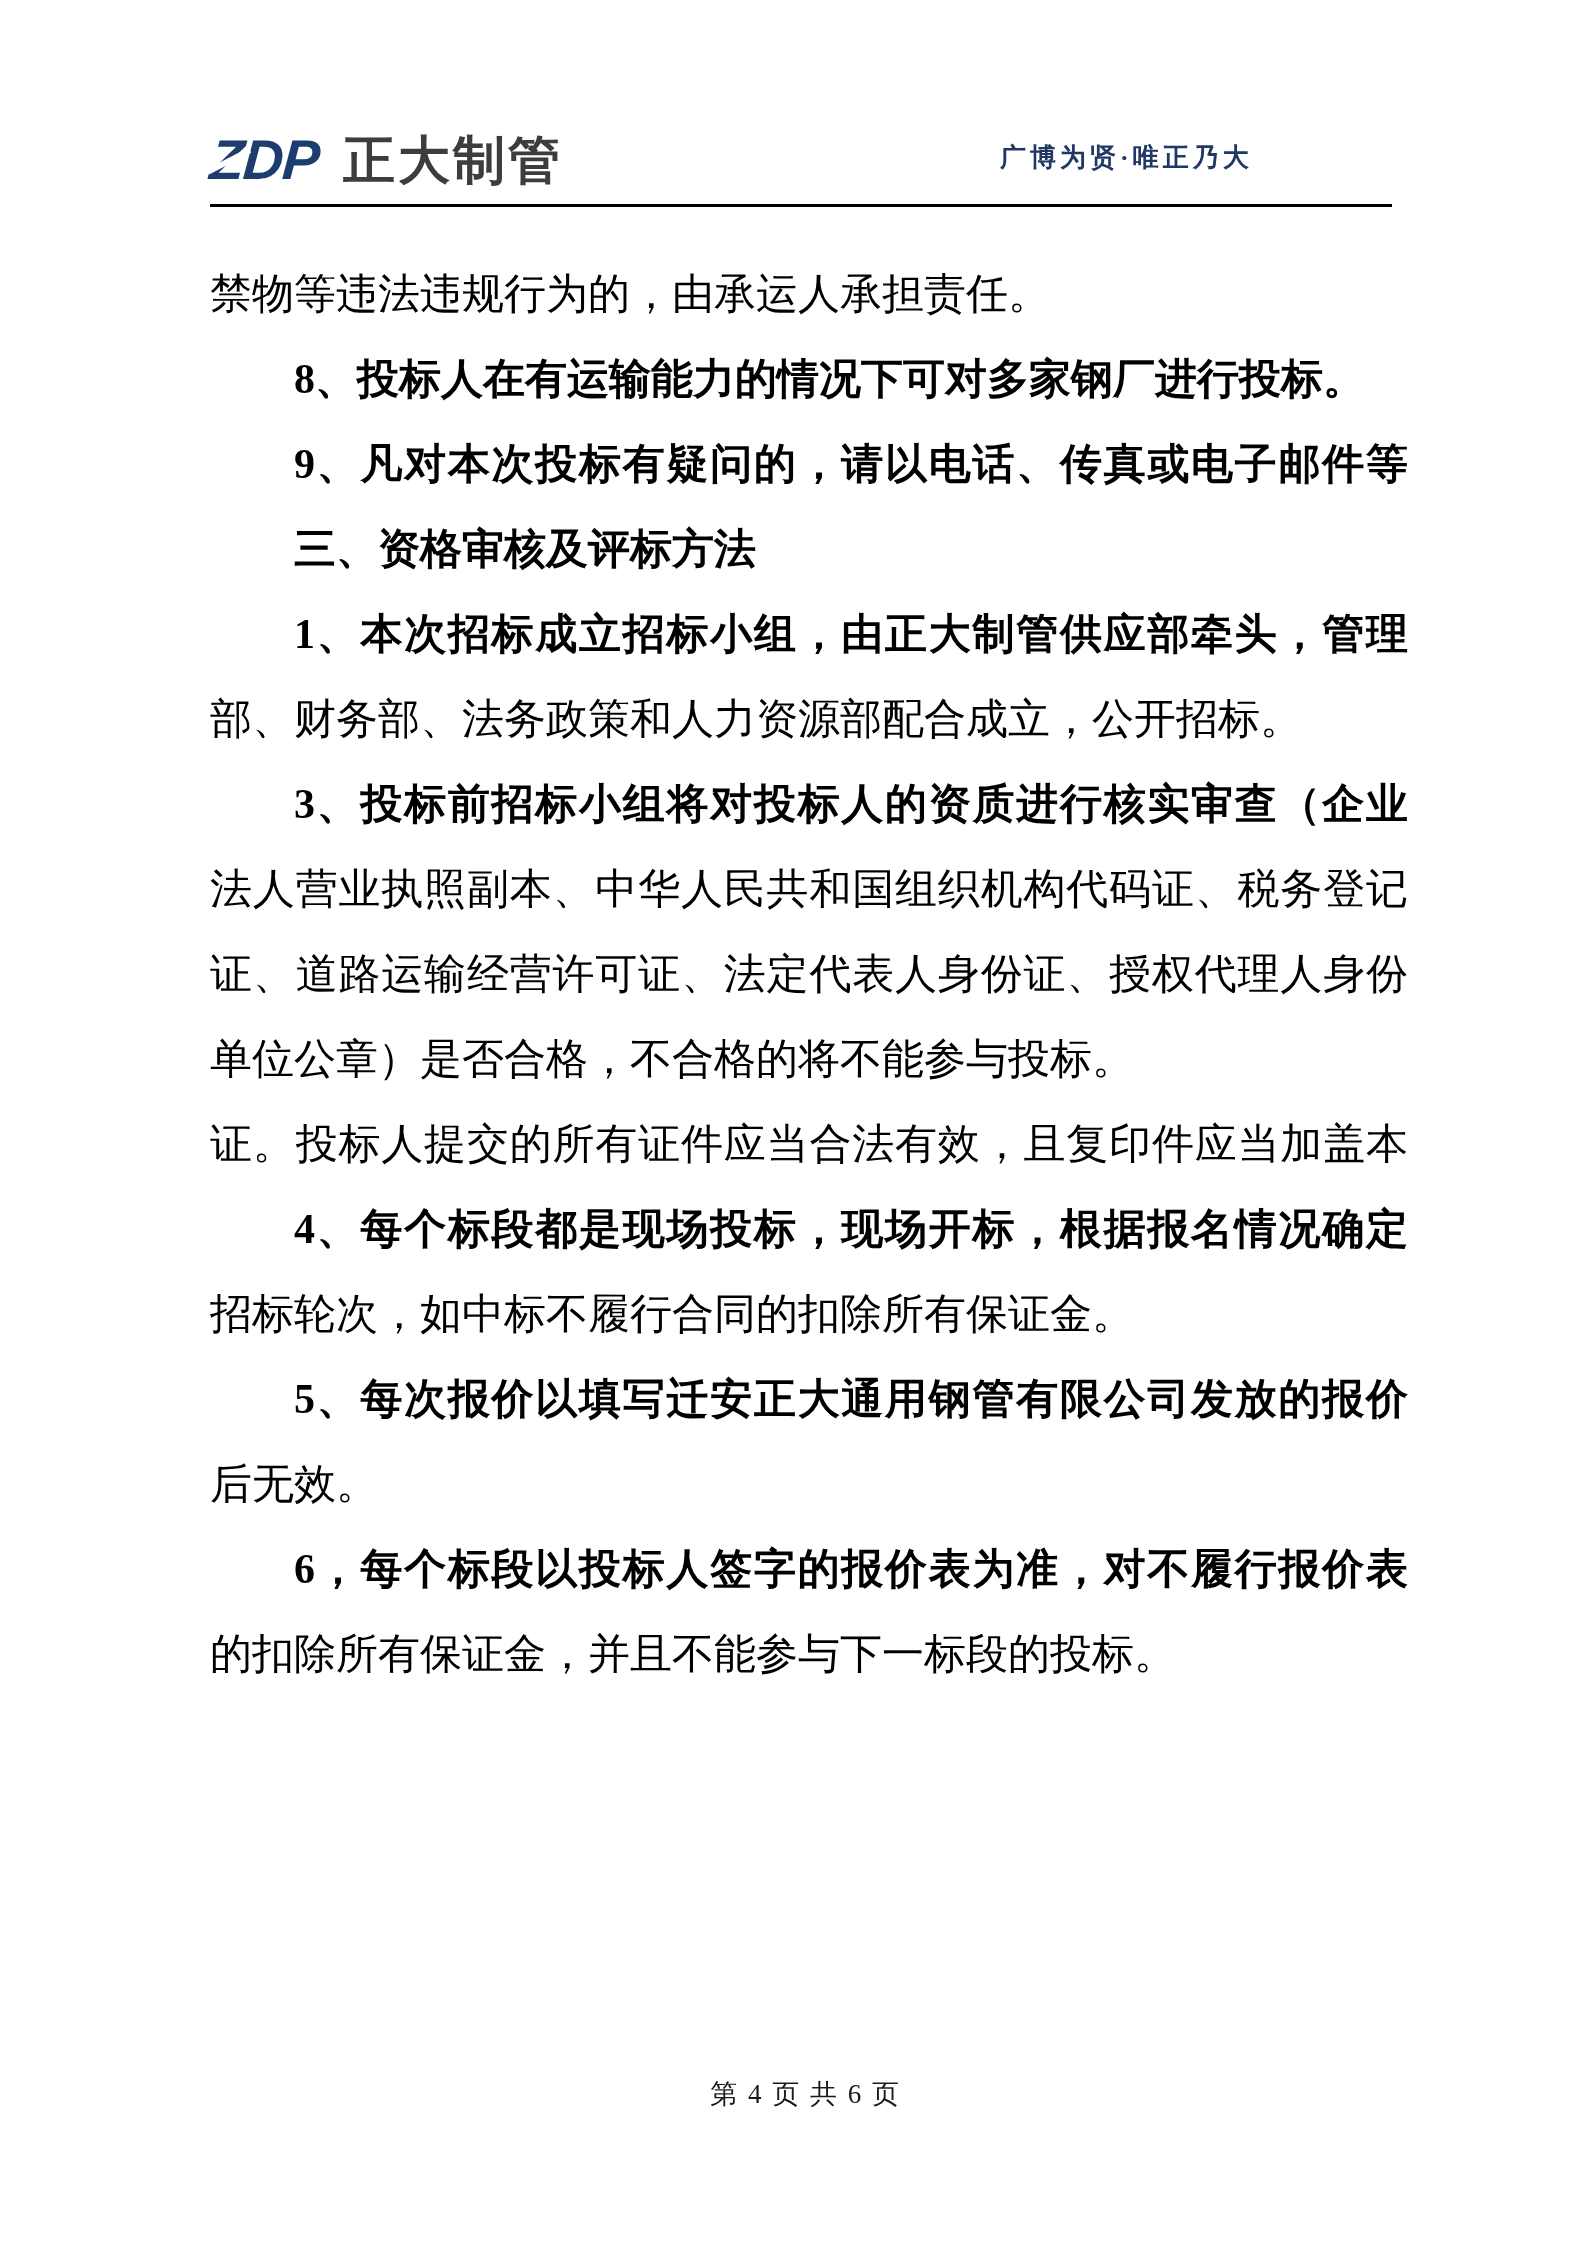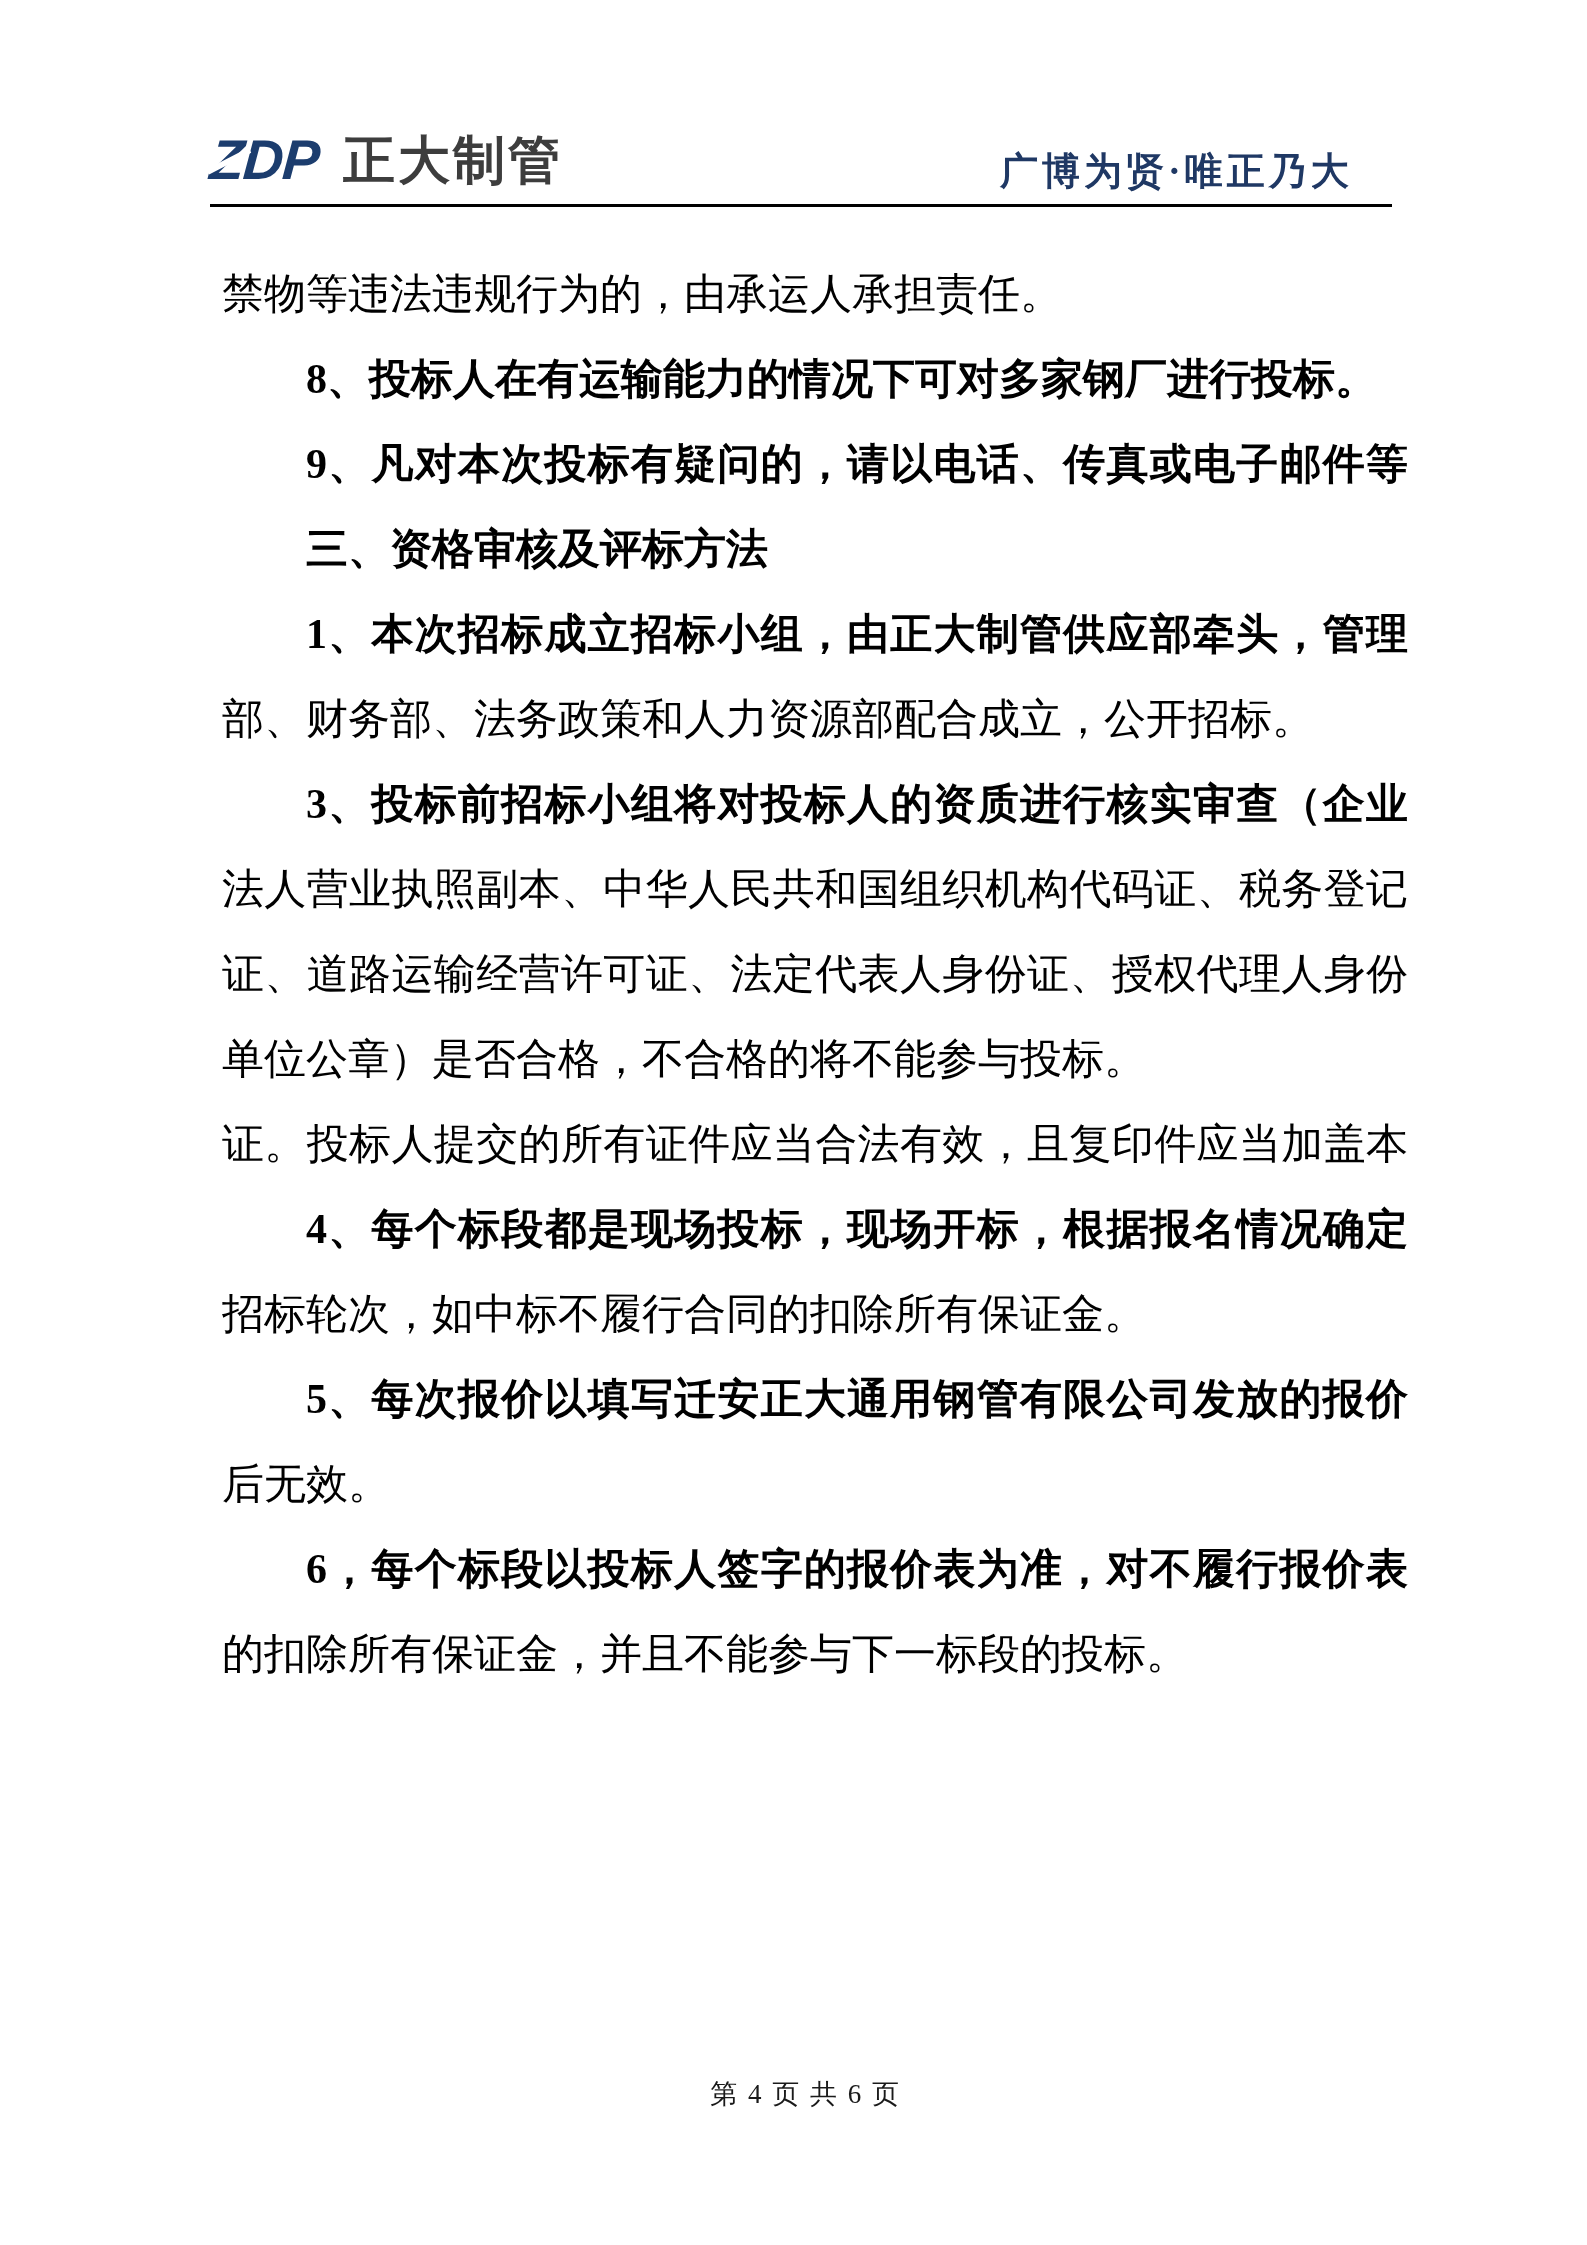--- a/index.html
+++ b/index.html
@@ -47,22 +47,22 @@
     font-weight: 900;
     font-size: 52px;
     line-height: 52px;
     letter-spacing: 3px;
     color: #3d3d3d;
     margin-left: 24px;
   }
   .header-slogan {
     position: absolute;
     left: 1000px;
-    top: 150px;
-    font-size: 38px;
+    top: 137px;
+    font-size: 26px;
     line-height: 42px;
     font-weight: bold;
     letter-spacing: 4px;
     color: #1f3864;
     white-space: nowrap;
   }
   .header-rule {
     position: absolute;
     left: 210px;
     top: 204px;
@@ -77,21 +77,20 @@
     top: 252px;
     width: 1198px;
     color: #000000;
     font-size: 42px;
   }
   .line {
     height: 85px;
     line-height: 85px;
     white-space: nowrap;
     overflow: visible;
-    margin-left: 12px;
   }
   .line.fill {
     white-space: normal;
     text-align: justify;
     text-align-last: justify;
     text-justify: inter-character;
   }
   .line.indent { text-indent: 84px; font-weight: bold; }
   .line.bold { font-weight: bold; }
   

